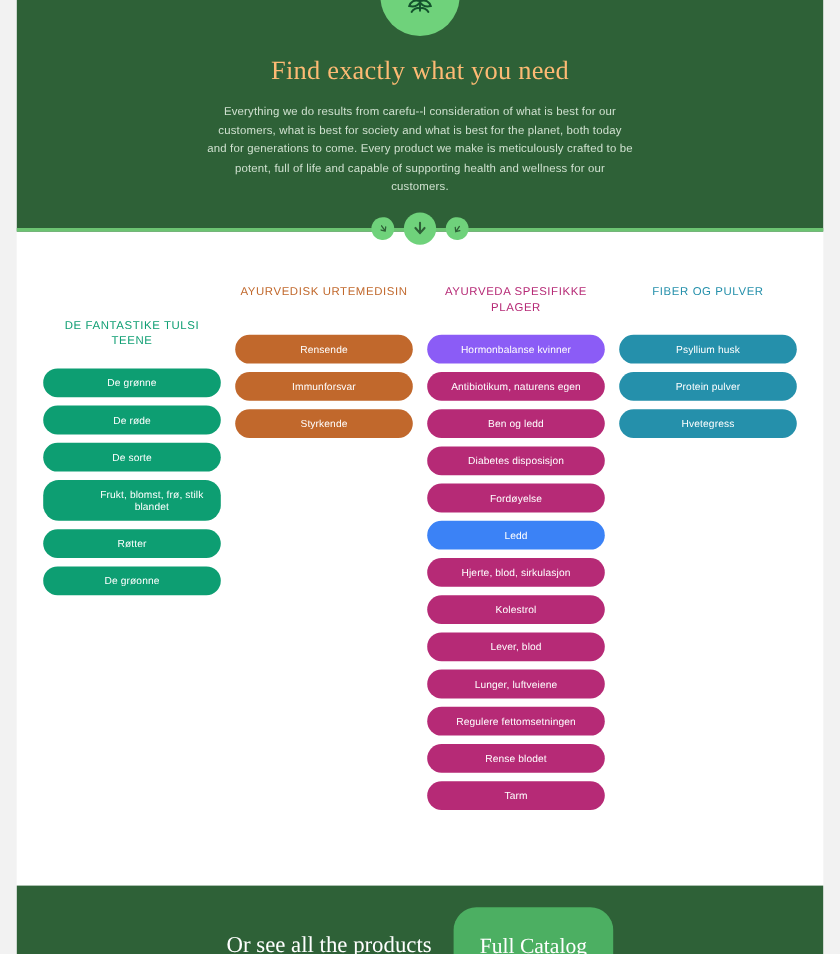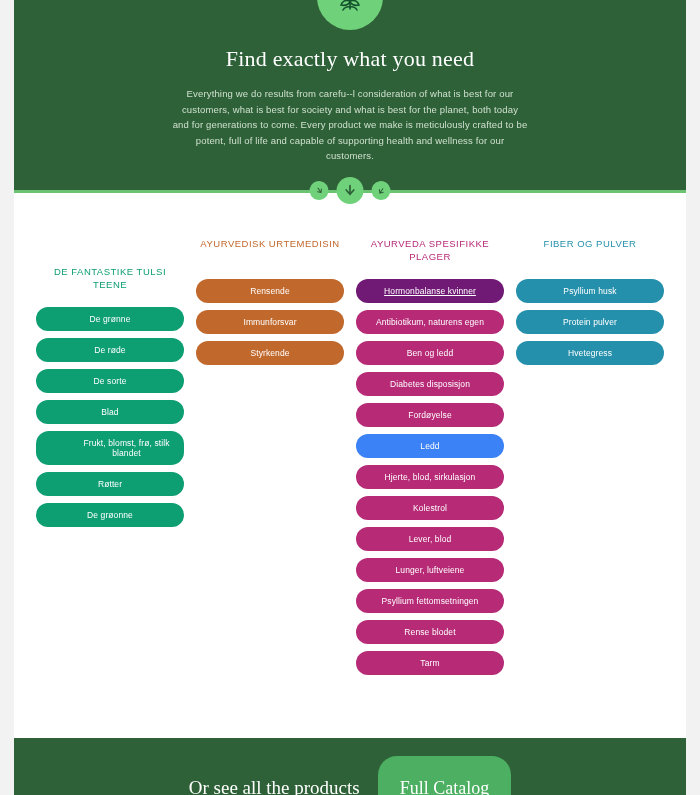--- a/index.html
+++ b/index.html
@@ -40,21 +40,21 @@
     background: #6fd27b;
     display: flex;
     align-items: center;
     justify-content: center;
     overflow: hidden;
   }
   .logo-badge svg { display: block; }
 
   .hero-title {
     font-family: "Liberation Serif", serif;
-    color: #ffffff;
+    color: #fdba74;
     font-size: 22px;
     font-weight: normal;
     margin: 0 0 14px 0;
     letter-spacing: .2px;
   }
   .hero-sub {
     color: #cfe0cf;
     font-size: 9.5px;
     line-height: 15.5px;
     margin: 0 auto;
@@ -201,46 +201,45 @@
   </section>
 
   <section class="catalog">
     <div class="columns">
 
       <div class="column">
         <div class="col-head" style="color: rgb(13, 158, 114); margin-top: 28px;">DE FANTASTIKE TULSI TEENE</div>
         <button class="pill" style="background: rgb(13, 158, 114);">De grønne</button>
         <button class="pill" style="background: rgb(13, 158, 114);">De røde</button>
         <button class="pill" style="background: rgb(13, 158, 114);">De sorte</button>
-        <button class="pill" style="background: rgb(13, 158, 114);">Blad</button>
         <button class="pill" style="background: rgb(13, 158, 114); padding-left: 37px;">Frukt, blomst, frø, stilk blandet</button>
         <button class="pill" style="background: rgb(13, 158, 114);">Røtter</button>
         <button class="pill" style="background: rgb(13, 158, 114);">De grøonne</button>
       </div>
 
       <div class="column">
         <div class="col-head" style="color: rgb(193, 104, 44);">AYURVEDISK URTEMEDISIN</div>
         <button class="pill" style="background: rgb(193, 104, 44);">Rensende</button>
         <button class="pill" style="background: rgb(193, 104, 44);">Immunforsvar</button>
         <button class="pill" style="background: rgb(193, 104, 44);">Styrkende</button>
       </div>
 
       <div class="column">
         <div class="col-head" style="color: rgb(182, 42, 118);">AYURVEDA SPESIFIKKE PLAGER</div>
-        <button class="pill" style="background: #701a75; text-decoration: underline;">Hormonbalanse kvinner</button>
+        <button class="pill" style="background: #8b5cf6;">Hormonbalanse kvinner</button>
         <button class="pill" style="background: rgb(182, 42, 118);">Antibiotikum, naturens egen</button>
         <button class="pill" style="background: rgb(182, 42, 118);">Ben og ledd</button>
         <button class="pill" style="background: rgb(182, 42, 118);">Diabetes disposisjon</button>
         <button class="pill" style="background: rgb(182, 42, 118);">Fordøyelse</button>
         <button class="pill" style="background: #3b82f6;">Ledd</button>
         <button class="pill" style="background: rgb(182, 42, 118);">Hjerte, blod, sirkulasjon</button>
         <button class="pill" style="background: rgb(182, 42, 118);">Kolestrol</button>
         <button class="pill" style="background: rgb(182, 42, 118);">Lever, blod</button>
         <button class="pill" style="background: rgb(182, 42, 118);">Lunger, luftveiene</button>
-        <button class="pill" style="background: rgb(182, 42, 118);">Psyllium fettomsetningen</button>
+        <button class="pill" style="background: rgb(182, 42, 118);">Regulere fettomsetningen</button>
         <button class="pill" style="background: rgb(182, 42, 118);">Rense blodet</button>
         <button class="pill" style="background: rgb(182, 42, 118);">Tarm</button>
       </div>
 
       <div class="column">
         <div class="col-head" style="color: rgb(37, 144, 171);">FIBER OG PULVER</div>
         <button class="pill" style="background: rgb(37, 144, 171);">Psyllium husk</button>
         <button class="pill" style="background: rgb(37, 144, 171);">Protein pulver</button>
         <button class="pill" style="background: rgb(37, 144, 171);">Hvetegress</button>
       </div>

